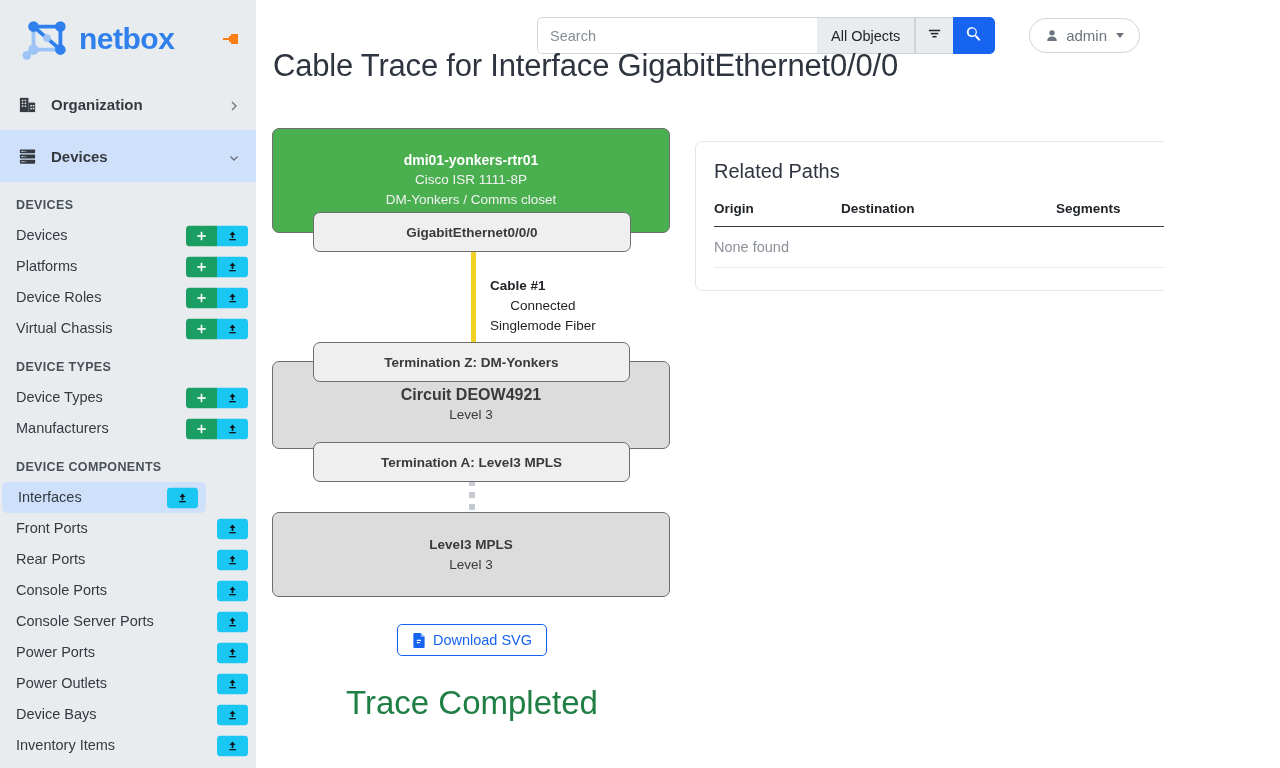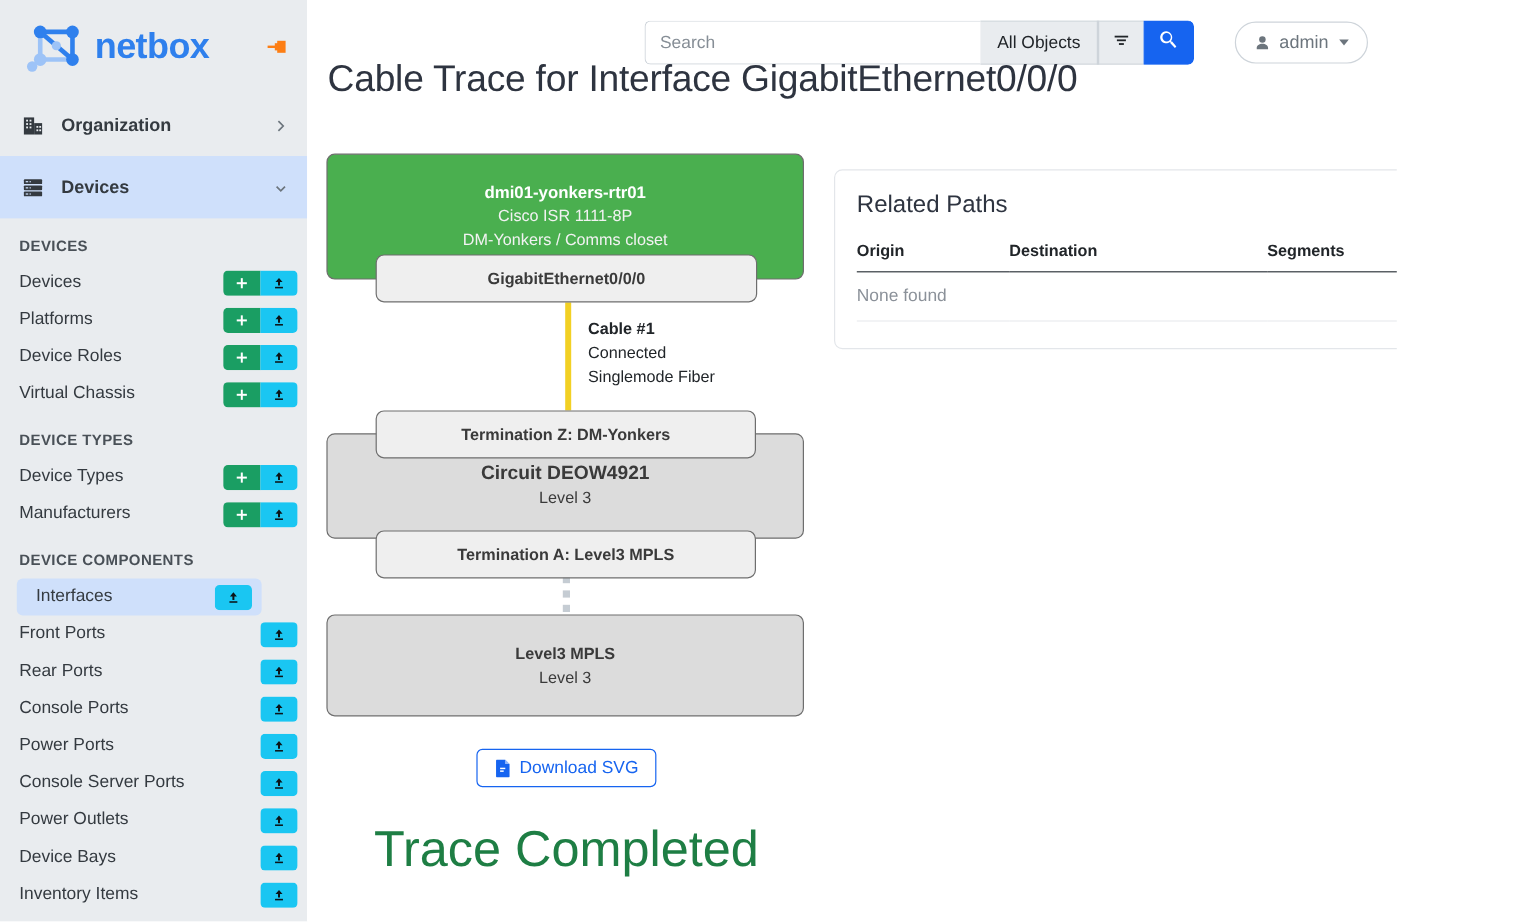--- a/index.html
+++ b/index.html
@@ -56,21 +56,21 @@
     height: 31px; margin: 0 0 0 0;
     padding-left: 16px; padding-right: 8px;
     position: relative;
   }
   .nav-item .ni-label {
     font-size: 14.5px; color: #343a40; flex: 1;
     line-height: 1; cursor: pointer;
   }
   .nav-item.selected {
     background: #cfe0fb; border-radius: 5px;
-    margin-left: 14px; margin-right: 50px;
+    margin-left: 2px; margin-right: 50px;
     width: 204px;
   }
   .btn-group {
     position: absolute; right: 8px; top: 50%;
     transform: translateY(-50%);
     display: flex; border-radius: 4px; overflow: hidden;
   }
   .mini-btn {
     width: 31px; height: 21px;
     display: flex; align-items: center; justify-content: center;
@@ -170,27 +170,27 @@
   }
   .node-device-wrap { position: relative; height: 105px; }
   .iface-wrap { margin-top: -21px; position: relative; z-index: 3; }
 
   .cable-seg { position: relative; height: 90px; }
   .cable-line {
     position: absolute; left: 199px; top: 0; width: 5px; height: 90px;
     background: #f2d024;
   }
   .cable-info {
-    position: absolute; left: 218px; top: 12px; text-align: left;
+    position: absolute; left: 218px; top: 24px; text-align: left;
   }
   .cable-info .ci-title {
     font-size: 13.5px; font-weight: 700; color: #212529; line-height: 20px;
   }
   .cable-info .ci-line {
-    font-size: 13.5px; color: #212529; line-height: 20px;
+    font-size: 13.5px; color: #212529; line-height: 20px; text-align: center;
   }
 
   .circuit-block { position: relative; height: 126px; }
   .circuit-body {
     position: absolute; left: 0; top: 19px; width: 398px; height: 88px;
     background: #dcdcdc; border: 1px solid #6e6e6e; border-radius: 7px;
     text-align: center; padding-top: 23px; z-index: 1;
   }
   .circuit-body .cb-title {
     font-size: 16px; font-weight: 700; color: #3a3a3a; line-height: 20px;
@@ -227,21 +227,21 @@
     display: inline-flex; align-items: center; gap: 7px;
     border: 1px solid #1664f0; border-radius: 5px;
     background: #fff; color: #1664f0;
     font-size: 14.5px; padding: 7px 14px; cursor: pointer;
     font-family: "Liberation Sans", sans-serif;
   }
   .dl-btn svg { width: 14px; height: 15px; fill: #1664f0; }
 
   .trace-status {
     text-align: center; margin-top: 28px;
-    font-size: 42px; color: #1e7e44; font-weight: 400;
+    font-size: 33px; color: #1e7e44; font-weight: 400;
   }
 
   
   .card {
     position: absolute; left: 439px; top: 13px; width: 567px;
     background: #fff; border: 1px solid #e3e6ea; border-radius: 7px;
     padding: 18px 18px 22px 18px;
   }
   .card-title {
     font-size: 20px; color: #2e3440; font-weight: 400;
@@ -515,34 +515,34 @@
               <span style="display:flex">
                 <svg viewBox="0 0 12 12" xmlns="http://www.w3.org/2000/svg">
                   <path d="M6 1.2 L9.2 5 H6.9 V8.2 H5.1 V5 H2.8 Z"></path>
                   <rect x="2.4" y="9.3" width="7.2" height="1.4"></rect>
                 </svg>
               </span>
             </div>
           </div>
         </div>
         <div class="nav-item">
+          <span class="ni-label">Console Server Ports</span>
+          <div class="btn-group">
+            <div class="mini-btn imp">
+              <span style="display:flex">
+                <svg viewBox="0 0 12 12" xmlns="http://www.w3.org/2000/svg">
+                  <path d="M6 1.2 L9.2 5 H6.9 V8.2 H5.1 V5 H2.8 Z"></path>
+                  <rect x="2.4" y="9.3" width="7.2" height="1.4"></rect>
+                </svg>
+              </span>
+            </div>
+          </div>
+        </div>
+        <div class="nav-item">
           <span class="ni-label">Power Ports</span>
-          <div class="btn-group">
-            <div class="mini-btn imp">
-              <span style="display:flex">
-                <svg viewBox="0 0 12 12" xmlns="http://www.w3.org/2000/svg">
-                  <path d="M6 1.2 L9.2 5 H6.9 V8.2 H5.1 V5 H2.8 Z"></path>
-                  <rect x="2.4" y="9.3" width="7.2" height="1.4"></rect>
-                </svg>
-              </span>
-            </div>
-          </div>
-        </div>
-        <div class="nav-item">
-          <span class="ni-label">Console Server Ports</span>
           <div class="btn-group">
             <div class="mini-btn imp">
               <span style="display:flex">
                 <svg viewBox="0 0 12 12" xmlns="http://www.w3.org/2000/svg">
                   <path d="M6 1.2 L9.2 5 H6.9 V8.2 H5.1 V5 H2.8 Z"></path>
                   <rect x="2.4" y="9.3" width="7.2" height="1.4"></rect>
                 </svg>
               </span>
             </div>
           </div>

